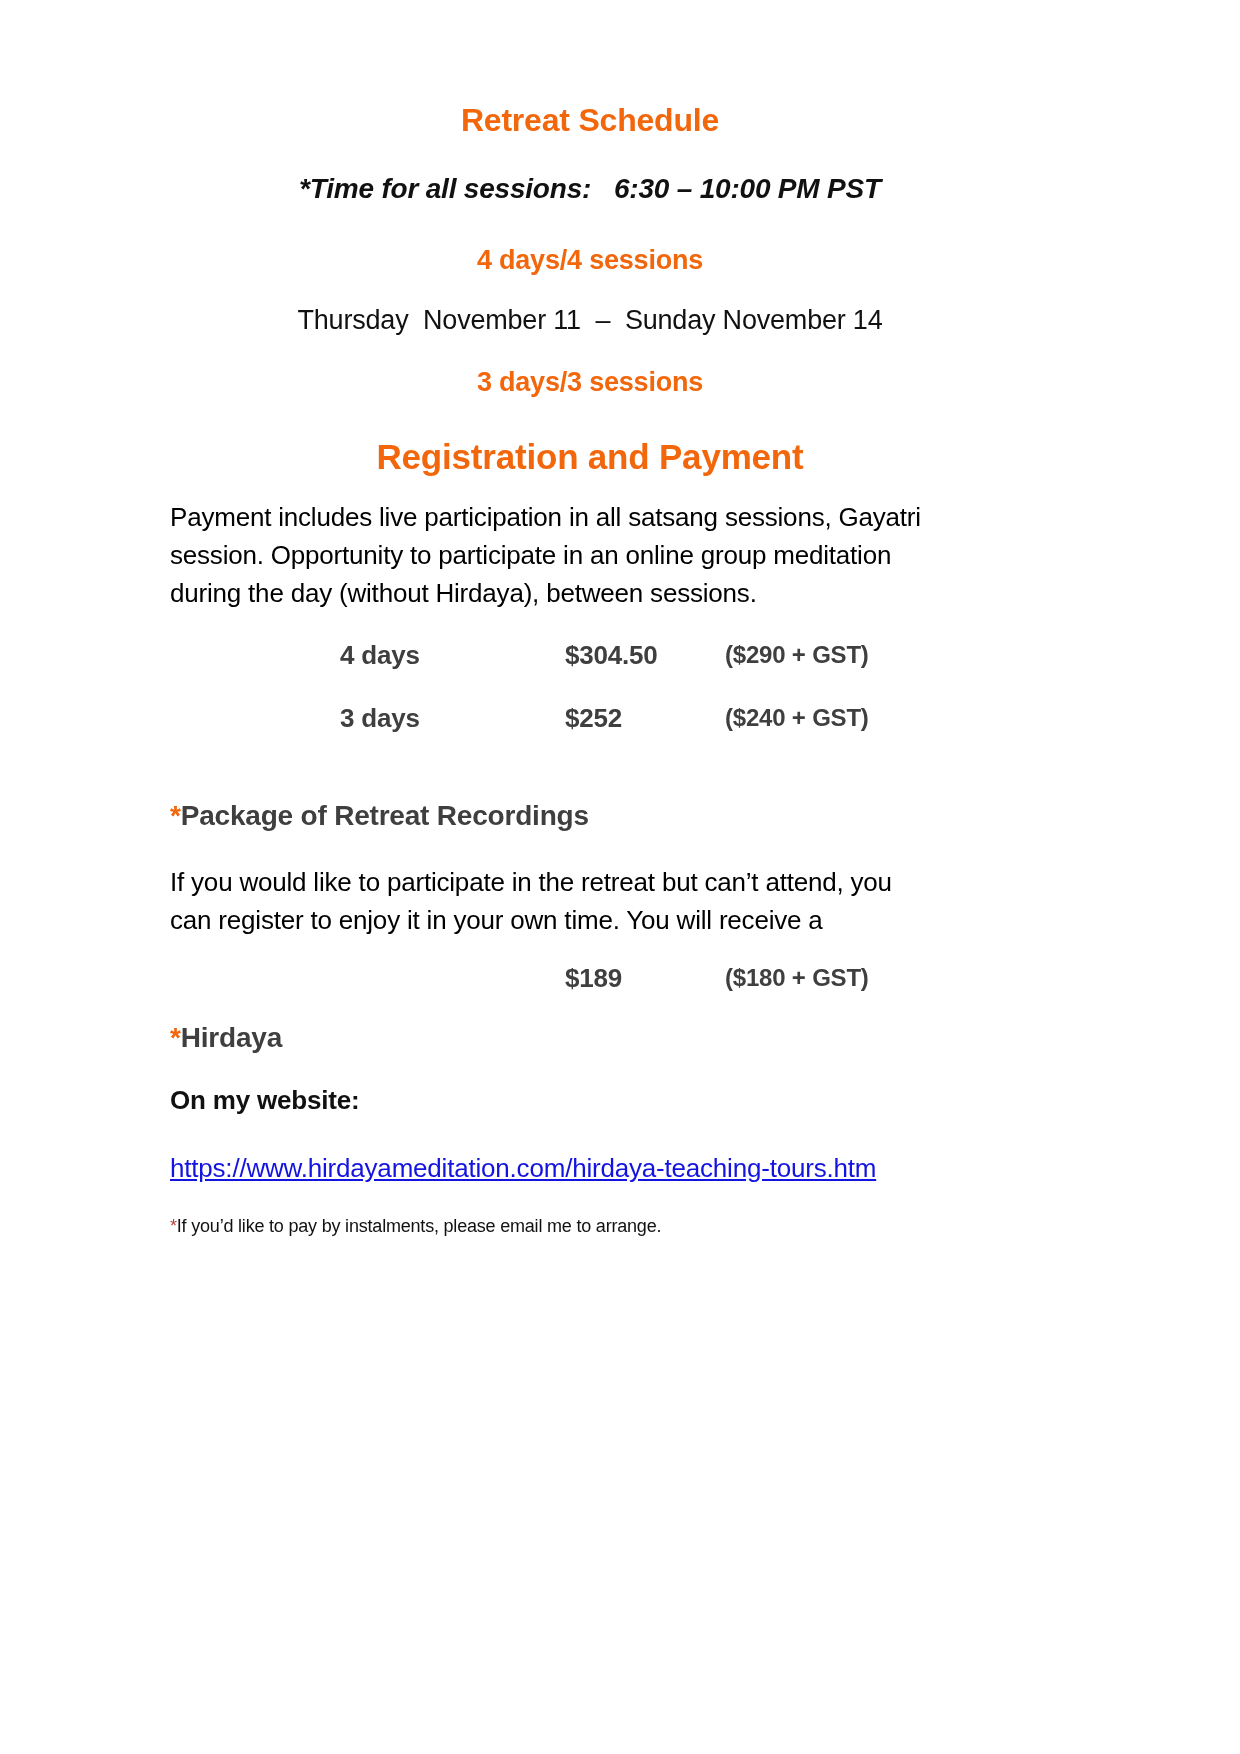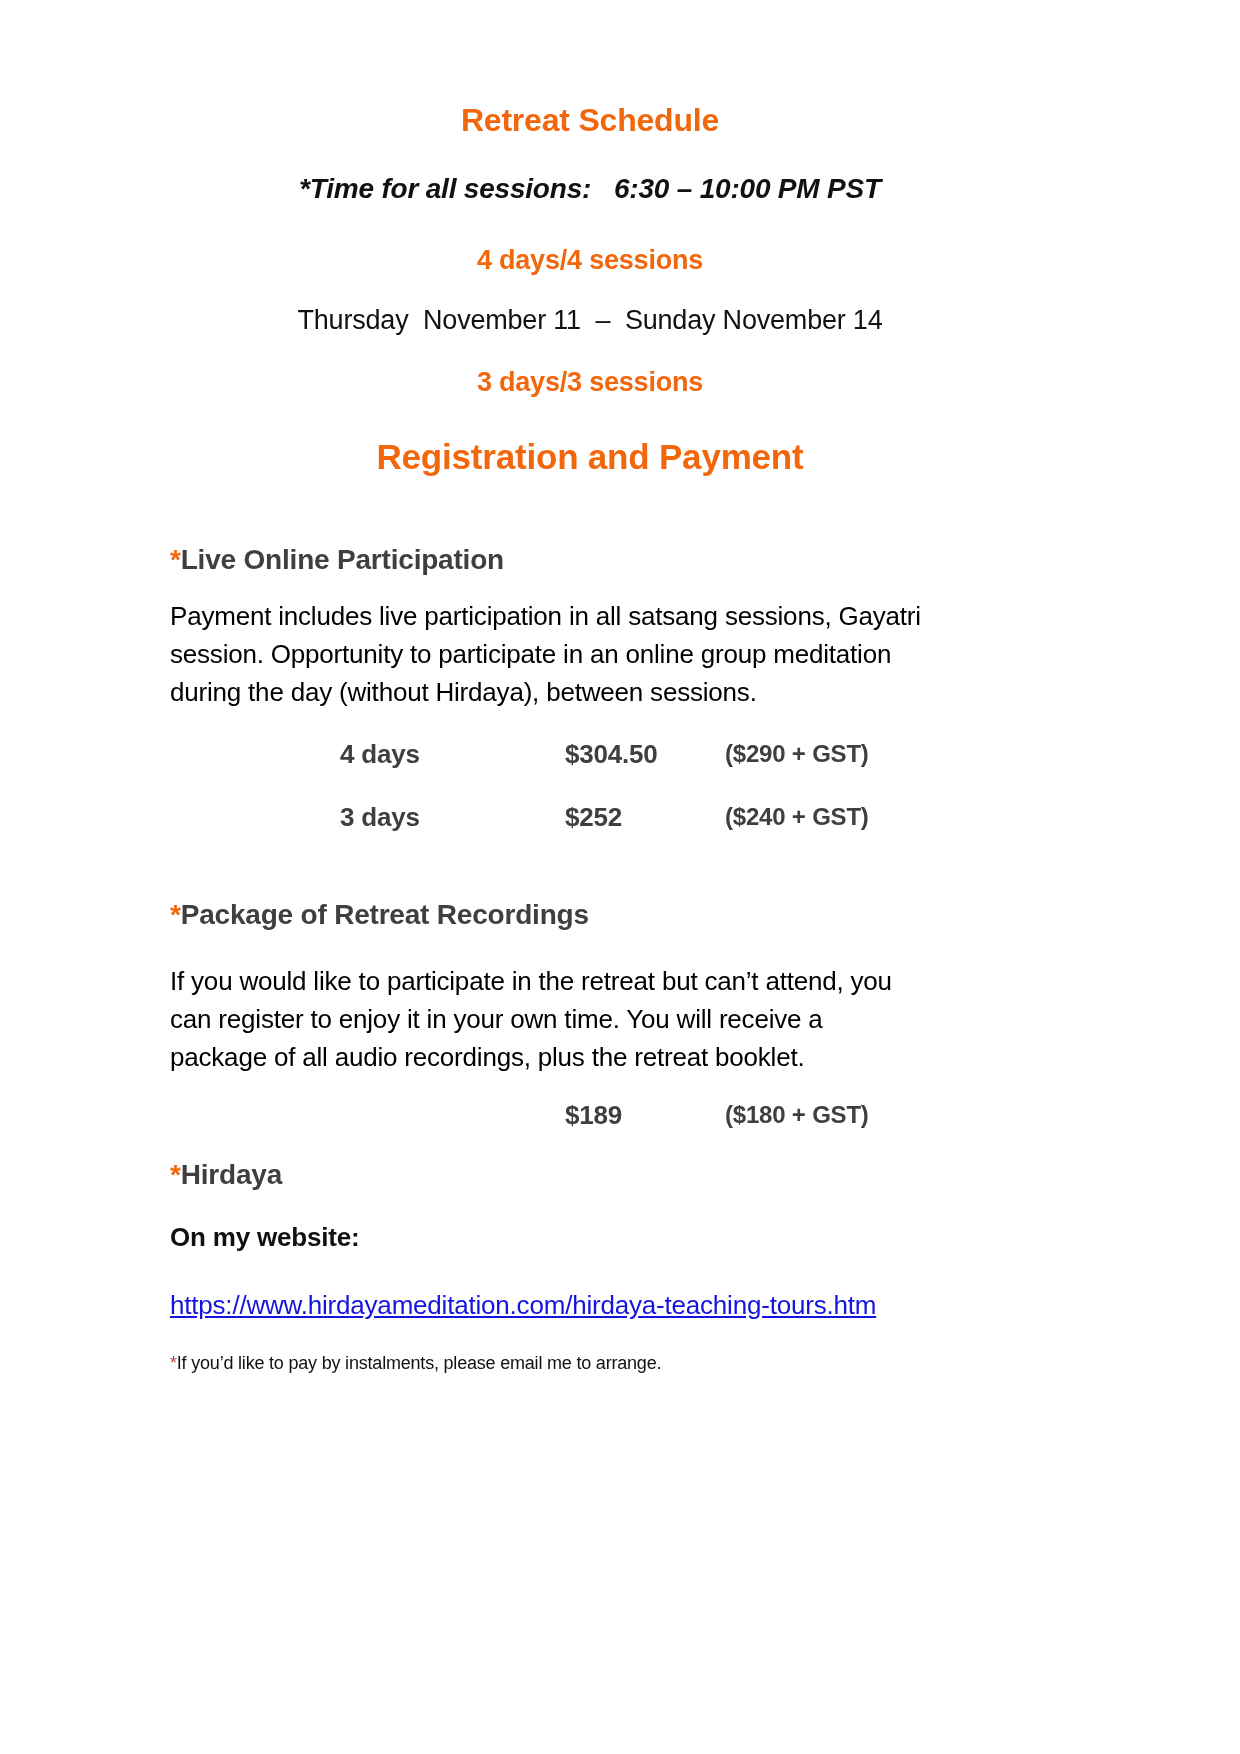--- a/index.html
+++ b/index.html
@@ -61,23 +61,20 @@
 
     <div class="opt-label opt1 center">4 days/4 sessions</div>
 
     <div class="dates dates1 center">Thursday  November 11  –  Sunday November 14</div>
 
     <div class="opt-label opt2 center">3 days/3 sessions</div>
 
 
     <div class="reg-title center">Registration and Payment</div>
 
-    <div class="sec-head live-head">
-      <span class="marker">*</span><span>Live Online Participation</span>
-    </div>
 
     <div class="para para1">
       <div>Payment includes live participation in all satsang sessions, Gayatri</div>
       <div>session. Opportunity to participate in an online group meditation</div>
       <div>during the day (without Hirdaya), between sessions.</div>
     </div>
 
     <div class="price-row row1">
       <span class="c1">4 days</span>
       <span class="c2">$304.50</span>
@@ -90,21 +87,20 @@
       <span class="c3">($240 + GST)</span>
     </div>
 
     <div class="sec-head pack-head">
       <span class="marker">*</span><span>Package of Retreat Recordings</span>
     </div>
 
     <div class="para para2">
       <div>If you would like to participate in the retreat but can’t attend, you</div>
       <div>can register to enjoy it in your own time. You will receive a</div>
-      <div>package of all audio recordings, plus the retreat booklet.</div>
     </div>
 
     <div class="price-row row189">
       <span class="c1"></span>
       <span class="c2">$189</span>
       <span class="c3">($180 + GST)</span>
     </div>
 
     <div class="sec-head register-head">
       <span class="marker">*</span><span>Hirdaya</span>

